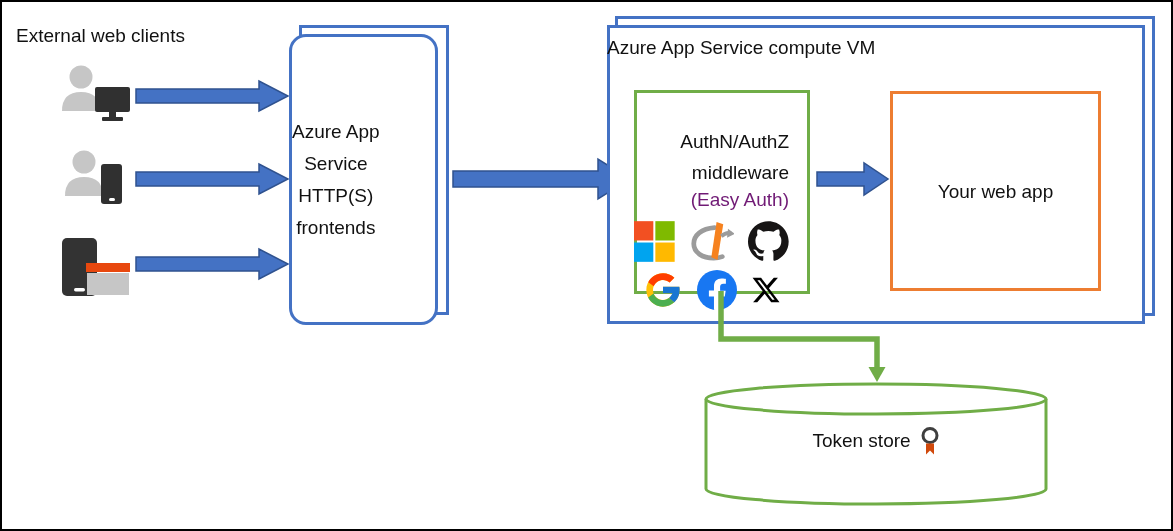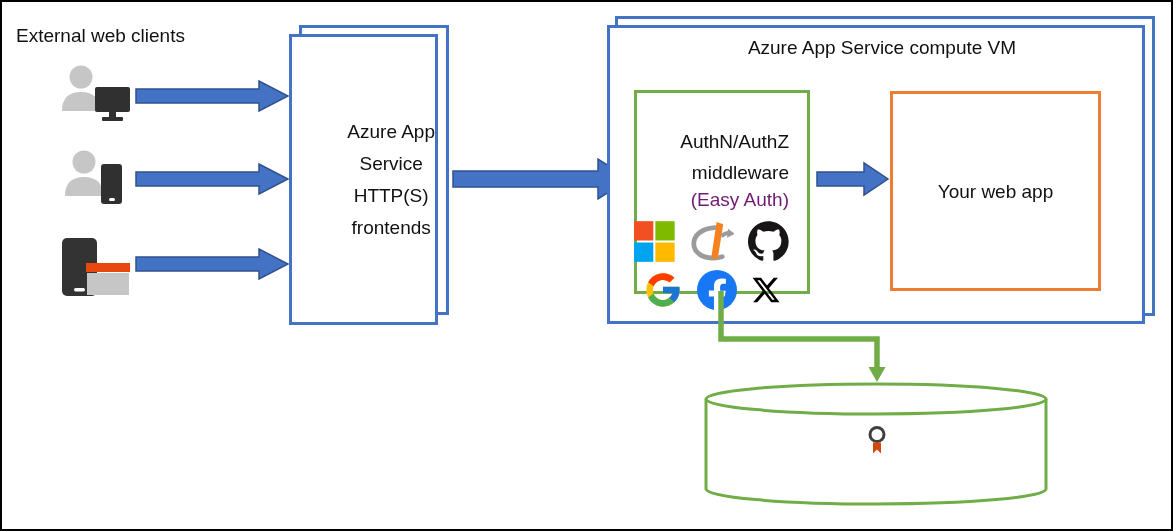--- a/index.html
+++ b/index.html
@@ -6,22 +6,22 @@
   #canvas{position:relative;width:1173px;height:531px;background:#fff;border:2px solid #000;box-sizing:border-box;overflow:hidden;color:#111;}
   .abs{position:absolute;}
   .box{position:absolute;background:#fff;box-sizing:border-box;}
   .blue-border{border:3px solid #4472C4;}
   .green-border{border:3px solid #70AD47;}
   .orange-border{border:3px solid #ED7D31;}
   .label-lg{font-size:19px;line-height:31px;color:#111;}
   .label-sm{font-size:19px;line-height:24px;color:#701a75;}
   .multiline{white-space:pre-line;}
   .center-content{display:flex;align-items:center;justify-content:center;text-align:center;}
-  #frontends-front{display:flex;align-items:center;justify-content:flex-end;text-align:center;}
-  #vm-title{position:absolute;left:605px;top:30px;width:538px;text-align:center;margin-left:6px;}
+  #frontends-front{display:flex;align-items:center;justify-content:flex-start;text-align:center;border-radius:17px;}
+  #vm-title{position:absolute;left:605px;top:30px;width:538px;}
   #middleware-content{position:absolute;left:632px;top:96px;width:155px;text-align:right;margin-top:28px;}
   .provider-row{display:flex;align-items:center;justify-content:center;gap:14px;margin-top:8px;}
   #token-text{position:absolute;left:703px;top:423px;width:343px;text-align:center;}
   .title-row{display:inline-flex;align-items:center;gap:8px;justify-content:center;}
   svg{display:block;}
 </style>
 </head>
 <body>
 
 <div id="canvas">
@@ -129,20 +129,21 @@
     <polyline points="19,0 19,48 175,48 175,78" fill="none" stroke="#70AD47" stroke-width="5.5"></polyline>
     <polygon points="166.5,76 183.5,76 175,91" fill="#70AD47"></polygon>
   </svg>
 
   <svg class="abs" style="left:701px;top:380px;" width="346" height="132" viewBox="0 0 346 132">
     <path d="M3 17 L3 107 A170 15 0 0 0 343 107 L343 17" fill="#fff" stroke="#70AD47" stroke-width="3"></path>
     <ellipse cx="173" cy="17" rx="170" ry="15" fill="#fff" stroke="#70AD47" stroke-width="3"></ellipse>
   </svg>
   <div id="token-text">
     <div class="title-row">
+      <span class="label-lg">Token store</span>
       <svg width="22" height="30" viewBox="0 0 22 30">
         <circle cx="11" cy="9.5" r="7" fill="none" stroke="#3F3F3F" stroke-width="3"></circle>
         <polygon points="7,17.5 15,17.5 15,28.5 11,24.5 7,28.5" fill="#D1490B"></polygon>
       </svg>
     </div>
   </div>
 
 </div>
 
 </body></html>

